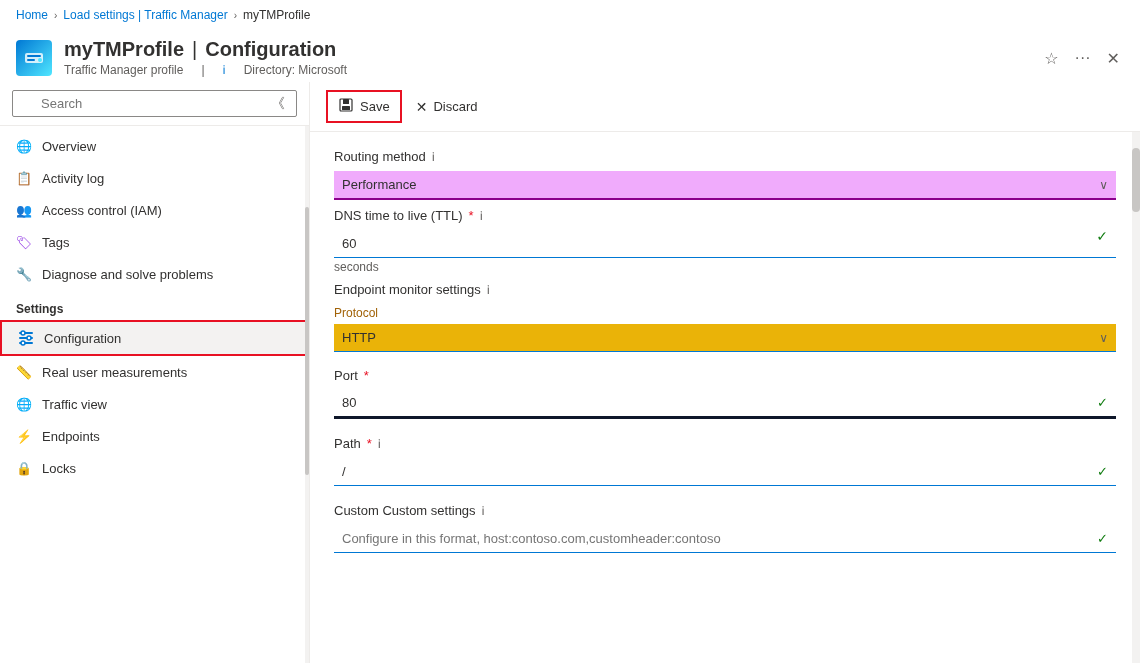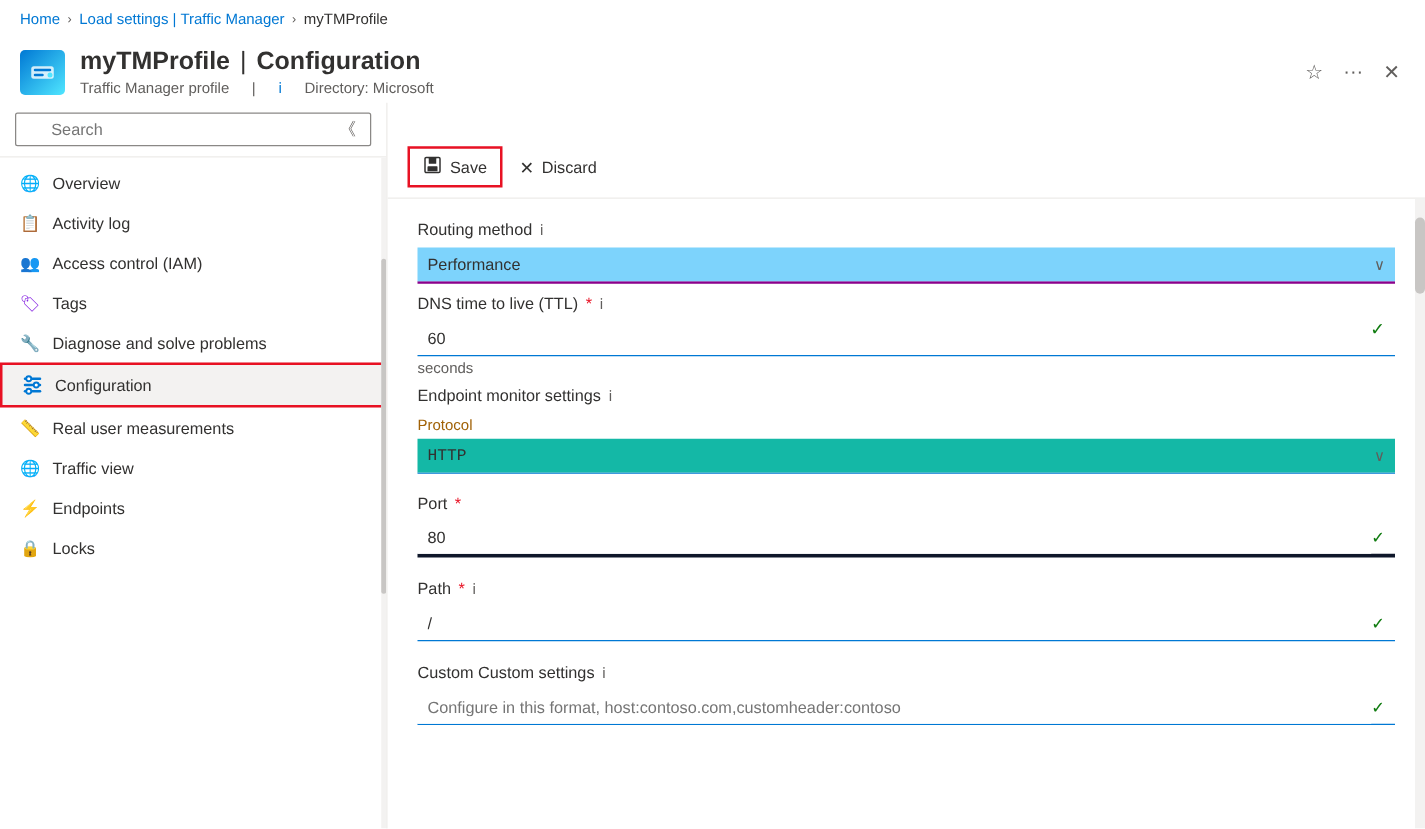--- a/index.html
+++ b/index.html
@@ -40,21 +40,21 @@
     .nav-icon { width: 16px; height: 16px; display: flex; align-items: center; justify-content: center; flex-shrink: 0; }
     .nav-section-label { padding: 12px 16px 4px 16px; font-size: 12px; font-weight: 600; color: #323130; text-transform: none; }
 
     
     .sidebar-nav::-webkit-scrollbar { width: 6px; }
     .sidebar-nav::-webkit-scrollbar-thumb { background: #c8c6c4; border-radius: 3px; }
 
     
     .content-area { flex: 1; display: flex; flex-direction: column; overflow: hidden; }
     .content-toolbar { display: flex; align-items: center; gap: 4px; padding: 8px 16px; border-bottom: 1px solid #edebe9; }
-    .toolbar-btn { display: flex; align-items: center; gap: 6px; padding: 5px 10px; border: none; background: none; cursor: pointer; font-size: 13px; color: #323130; margin-top: 27px; }
+    .toolbar-btn { display: flex; align-items: center; gap: 6px; padding: 5px 10px; border: none; background: none; cursor: pointer; font-size: 13px; color: #323130; }
     .toolbar-btn.save-btn { border: 2px solid #e81123; }
     .toolbar-btn-icon { font-size: 14px; }
     .content-scroll { flex: 1; overflow-y: auto; padding: 16px 24px; position: relative; }
 
     
     .form-section { margin-bottom: 7px; }
     .field-label { font-size: 13px; color: #323130; margin-bottom: 6px; display: flex; align-items: center; gap: 6px; }
     .field-label .required { color: #e81123; }
     .info-icon { color: #605e5c; font-size: 12px; cursor: pointer; }
     .field-select { width: 100%; border: none; border-bottom: 1px solid #0078d4; padding: 6px 28px 6px 8px; font-size: 13px; color: #323130; background: #fff; appearance: none; cursor: pointer; outline: none; }
@@ -151,20 +151,21 @@
       </div>
       <div class="nav-item">
         <span class="nav-icon icon-tag">🏷</span>
         <span>Tags</span>
       </div>
       <div class="nav-item">
         <span class="nav-icon icon-wrench">🔧</span>
         <span>Diagnose and solve problems</span>
       </div>
 
+      <div class="nav-section-label">Settings</div>
 
       <div class="nav-item active-highlighted" style="border: 2px solid #e81123; background: #f3f2f1;">
         <span class="nav-icon" style="color:#0078d4;">
           <svg width="16" height="16" viewBox="0 0 16 16" fill="none">
             <rect x="1" y="2" width="14" height="2" rx="1" fill="#0078d4"></rect>
             <rect x="1" y="7" width="14" height="2" rx="1" fill="#0078d4"></rect>
             <rect x="1" y="12" width="14" height="2" rx="1" fill="#0078d4"></rect>
             <circle cx="5" cy="3" r="2" fill="white" stroke="#0078d4" stroke-width="1.5"></circle>
             <circle cx="11" cy="8" r="2" fill="white" stroke="#0078d4" stroke-width="1.5"></circle>
             <circle cx="5" cy="13" r="2" fill="white" stroke="#0078d4" stroke-width="1.5"></circle>
@@ -215,21 +216,21 @@
       <div style="position:absolute; right:0; top:0; width:8px; height:100%; background:#f3f2f1; z-index:10;">
         <div style="position:absolute; top:3%; width:8px; height:12%; background:#c8c6c4; border-radius:4px;"></div>
       </div>
 
       <div class="form-section">
         <div class="field-label">
           <span>Routing method</span>
           <span class="info-icon">ℹ</span>
         </div>
         <div class="select-wrapper" style="border-bottom: 2px solid #8b008b;">
-          <select class="field-select" style="padding: 6px 28px 6px 8px; width:100%; border:none; font-size:13px; background:#7dd3fc; appearance:none; outline:none;">
+          <select class="field-select" style="padding: 6px 28px 6px 8px; width:100%; border:none; font-size:13px; background:#f0abfc; appearance:none; outline:none;">
             <option>Performance</option>
             <option>Weighted</option>
             <option>Priority</option>
             <option>Geographic</option>
             <option>Multivalue</option>
             <option>Subnet</option>
           </select>
           <span class="select-chevron">∨</span>
         </div>
       </div>
@@ -248,21 +249,21 @@
       </div>
 
       <div class="form-section">
         <div class="subsection-label">
           <span>Endpoint monitor settings</span>
           <span class="info-icon">ℹ</span>
         </div>
 
         <div class="protocol-label">Protocol</div>
         <div class="select-wrapper blue-border" style="border-bottom: 1px solid #0078d4; margin-bottom: 16px;">
-          <select class="field-select" style="padding: 6px 28px 6px 8px; width:100%; border:none; font-size:13px; background:#14b8a6; appearance:none; outline:none;font-family:Liberation Mono, monospace;">
+          <select class="field-select" style="padding: 6px 28px 6px 8px; width:100%; border:none; font-size:13px; background:#eab308; appearance:none; outline:none;">
             <option>HTTP</option>
             <option>HTTPS</option>
             <option>TCP</option>
           </select>
           <span class="select-chevron">∨</span>
         </div>
 
         <div class="field-label">
           <span>Port</span>
           <span class="required">*</span>

